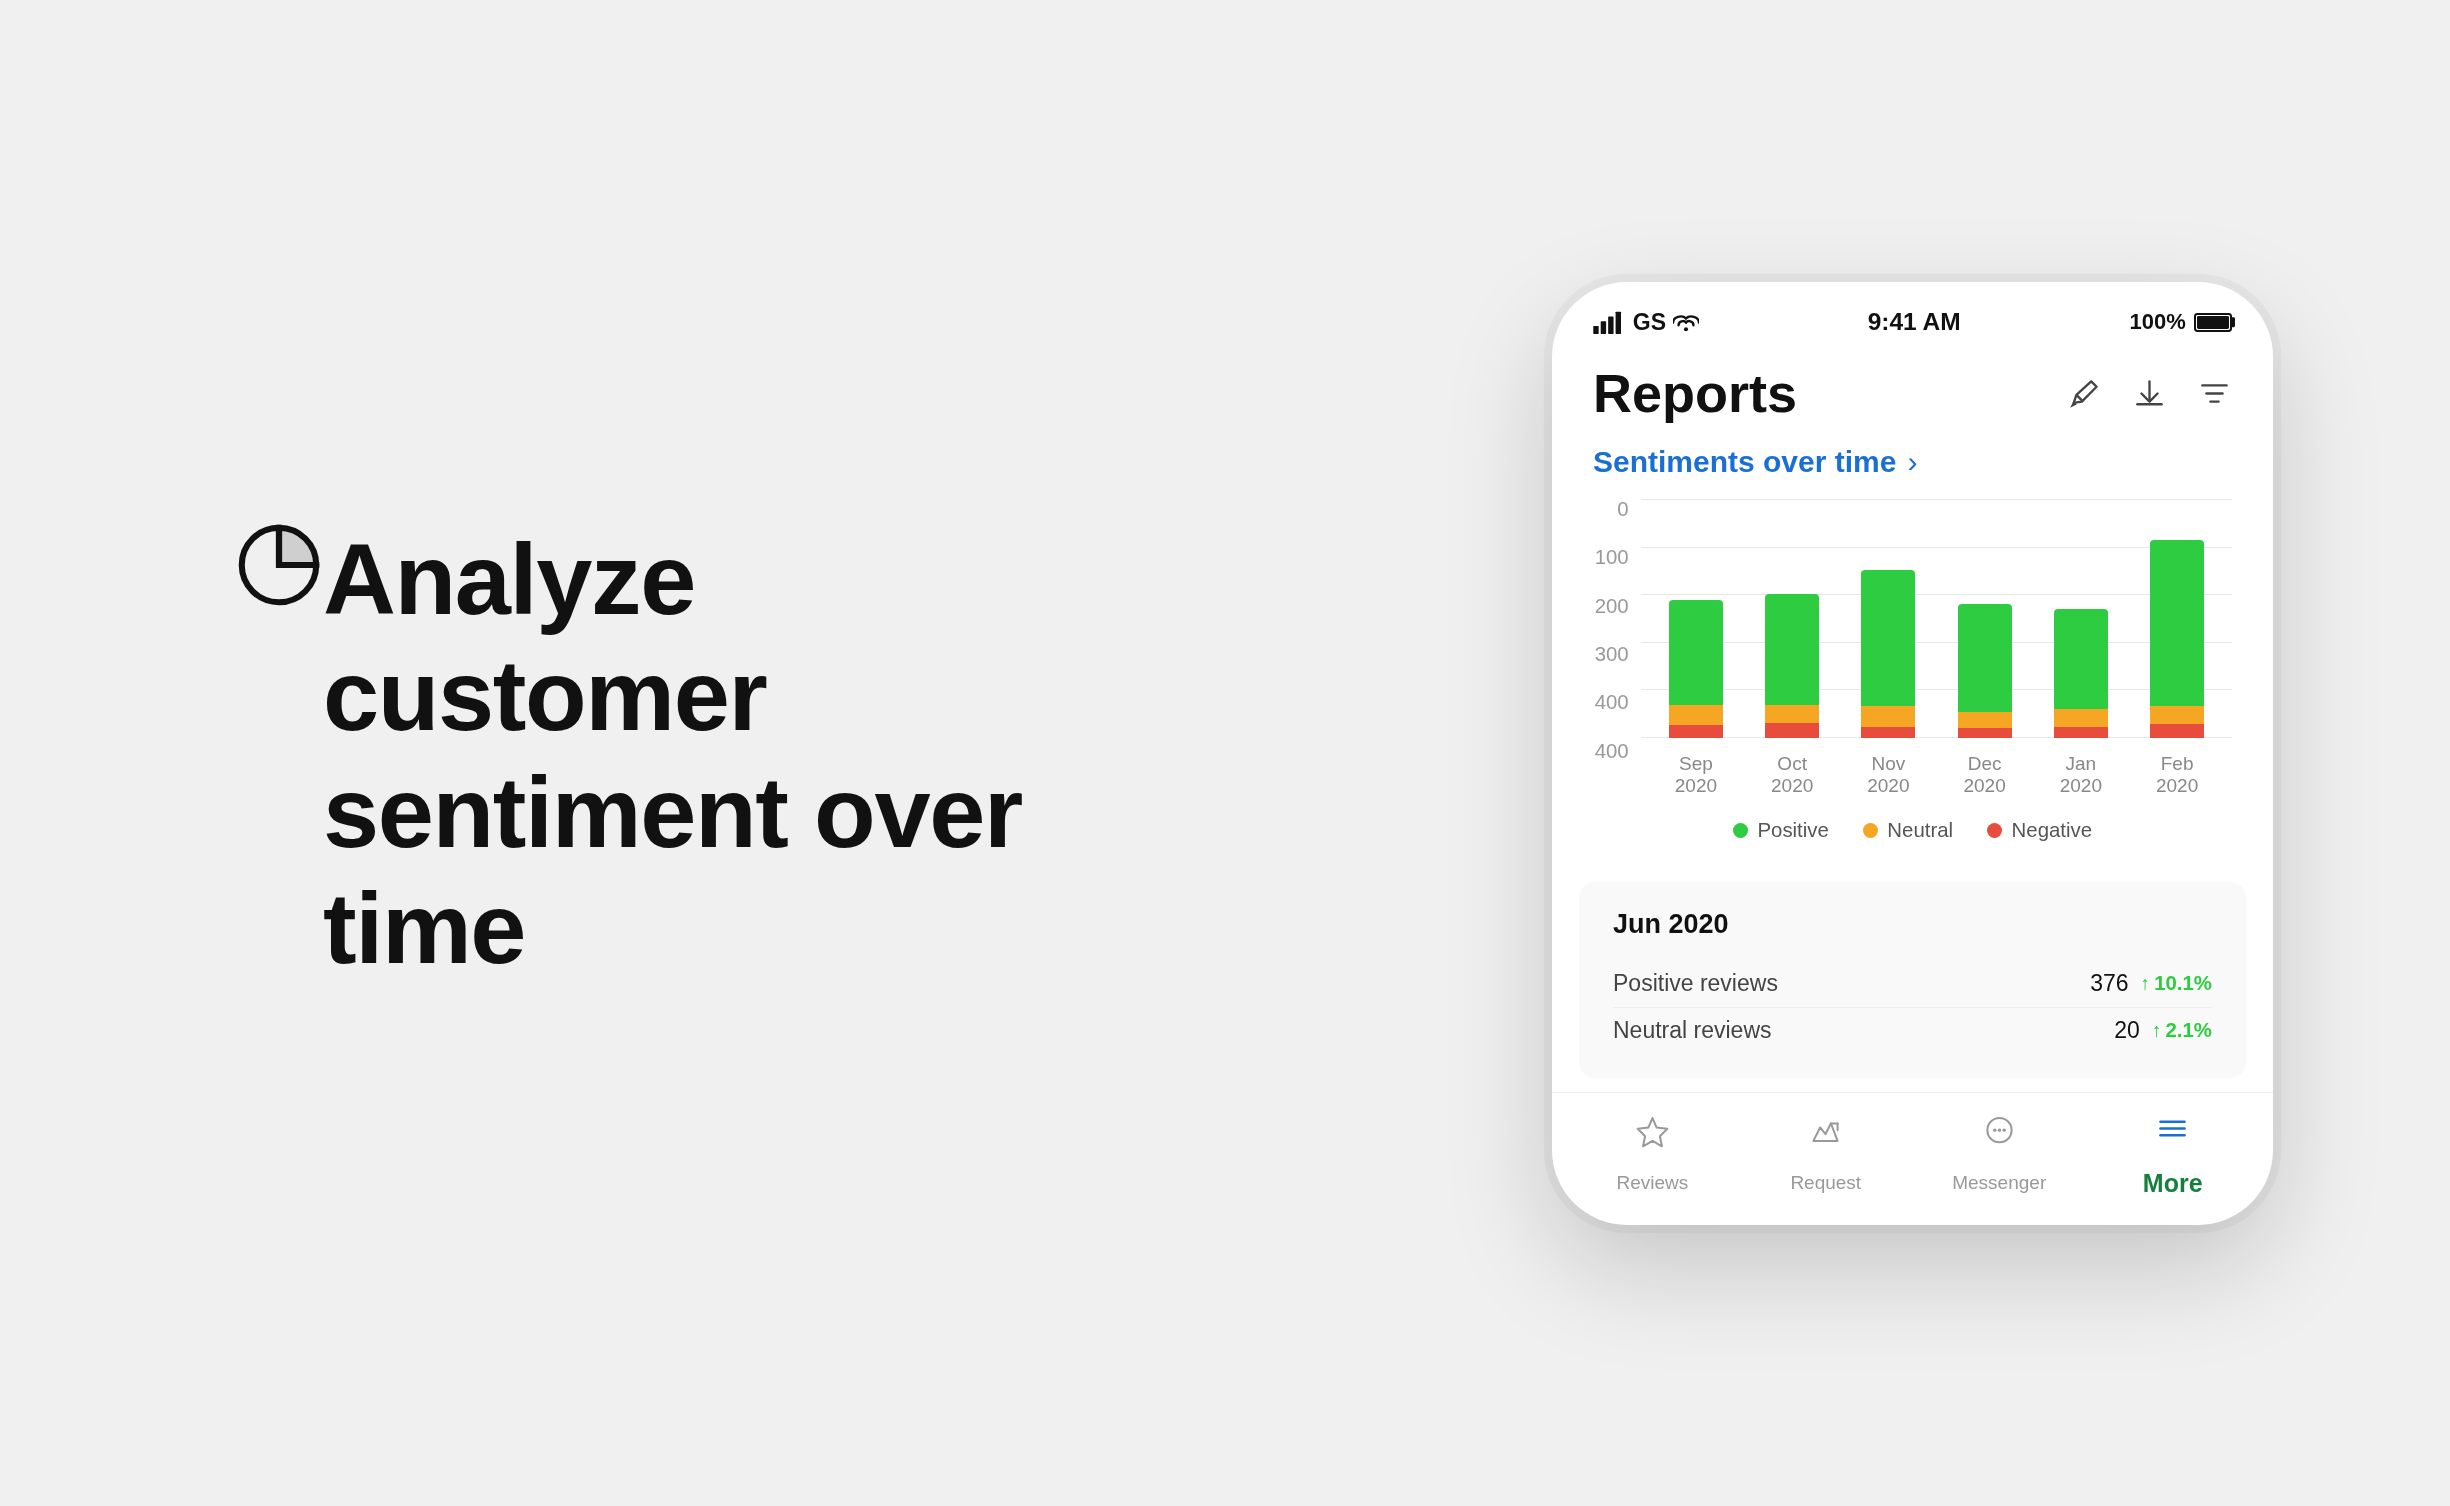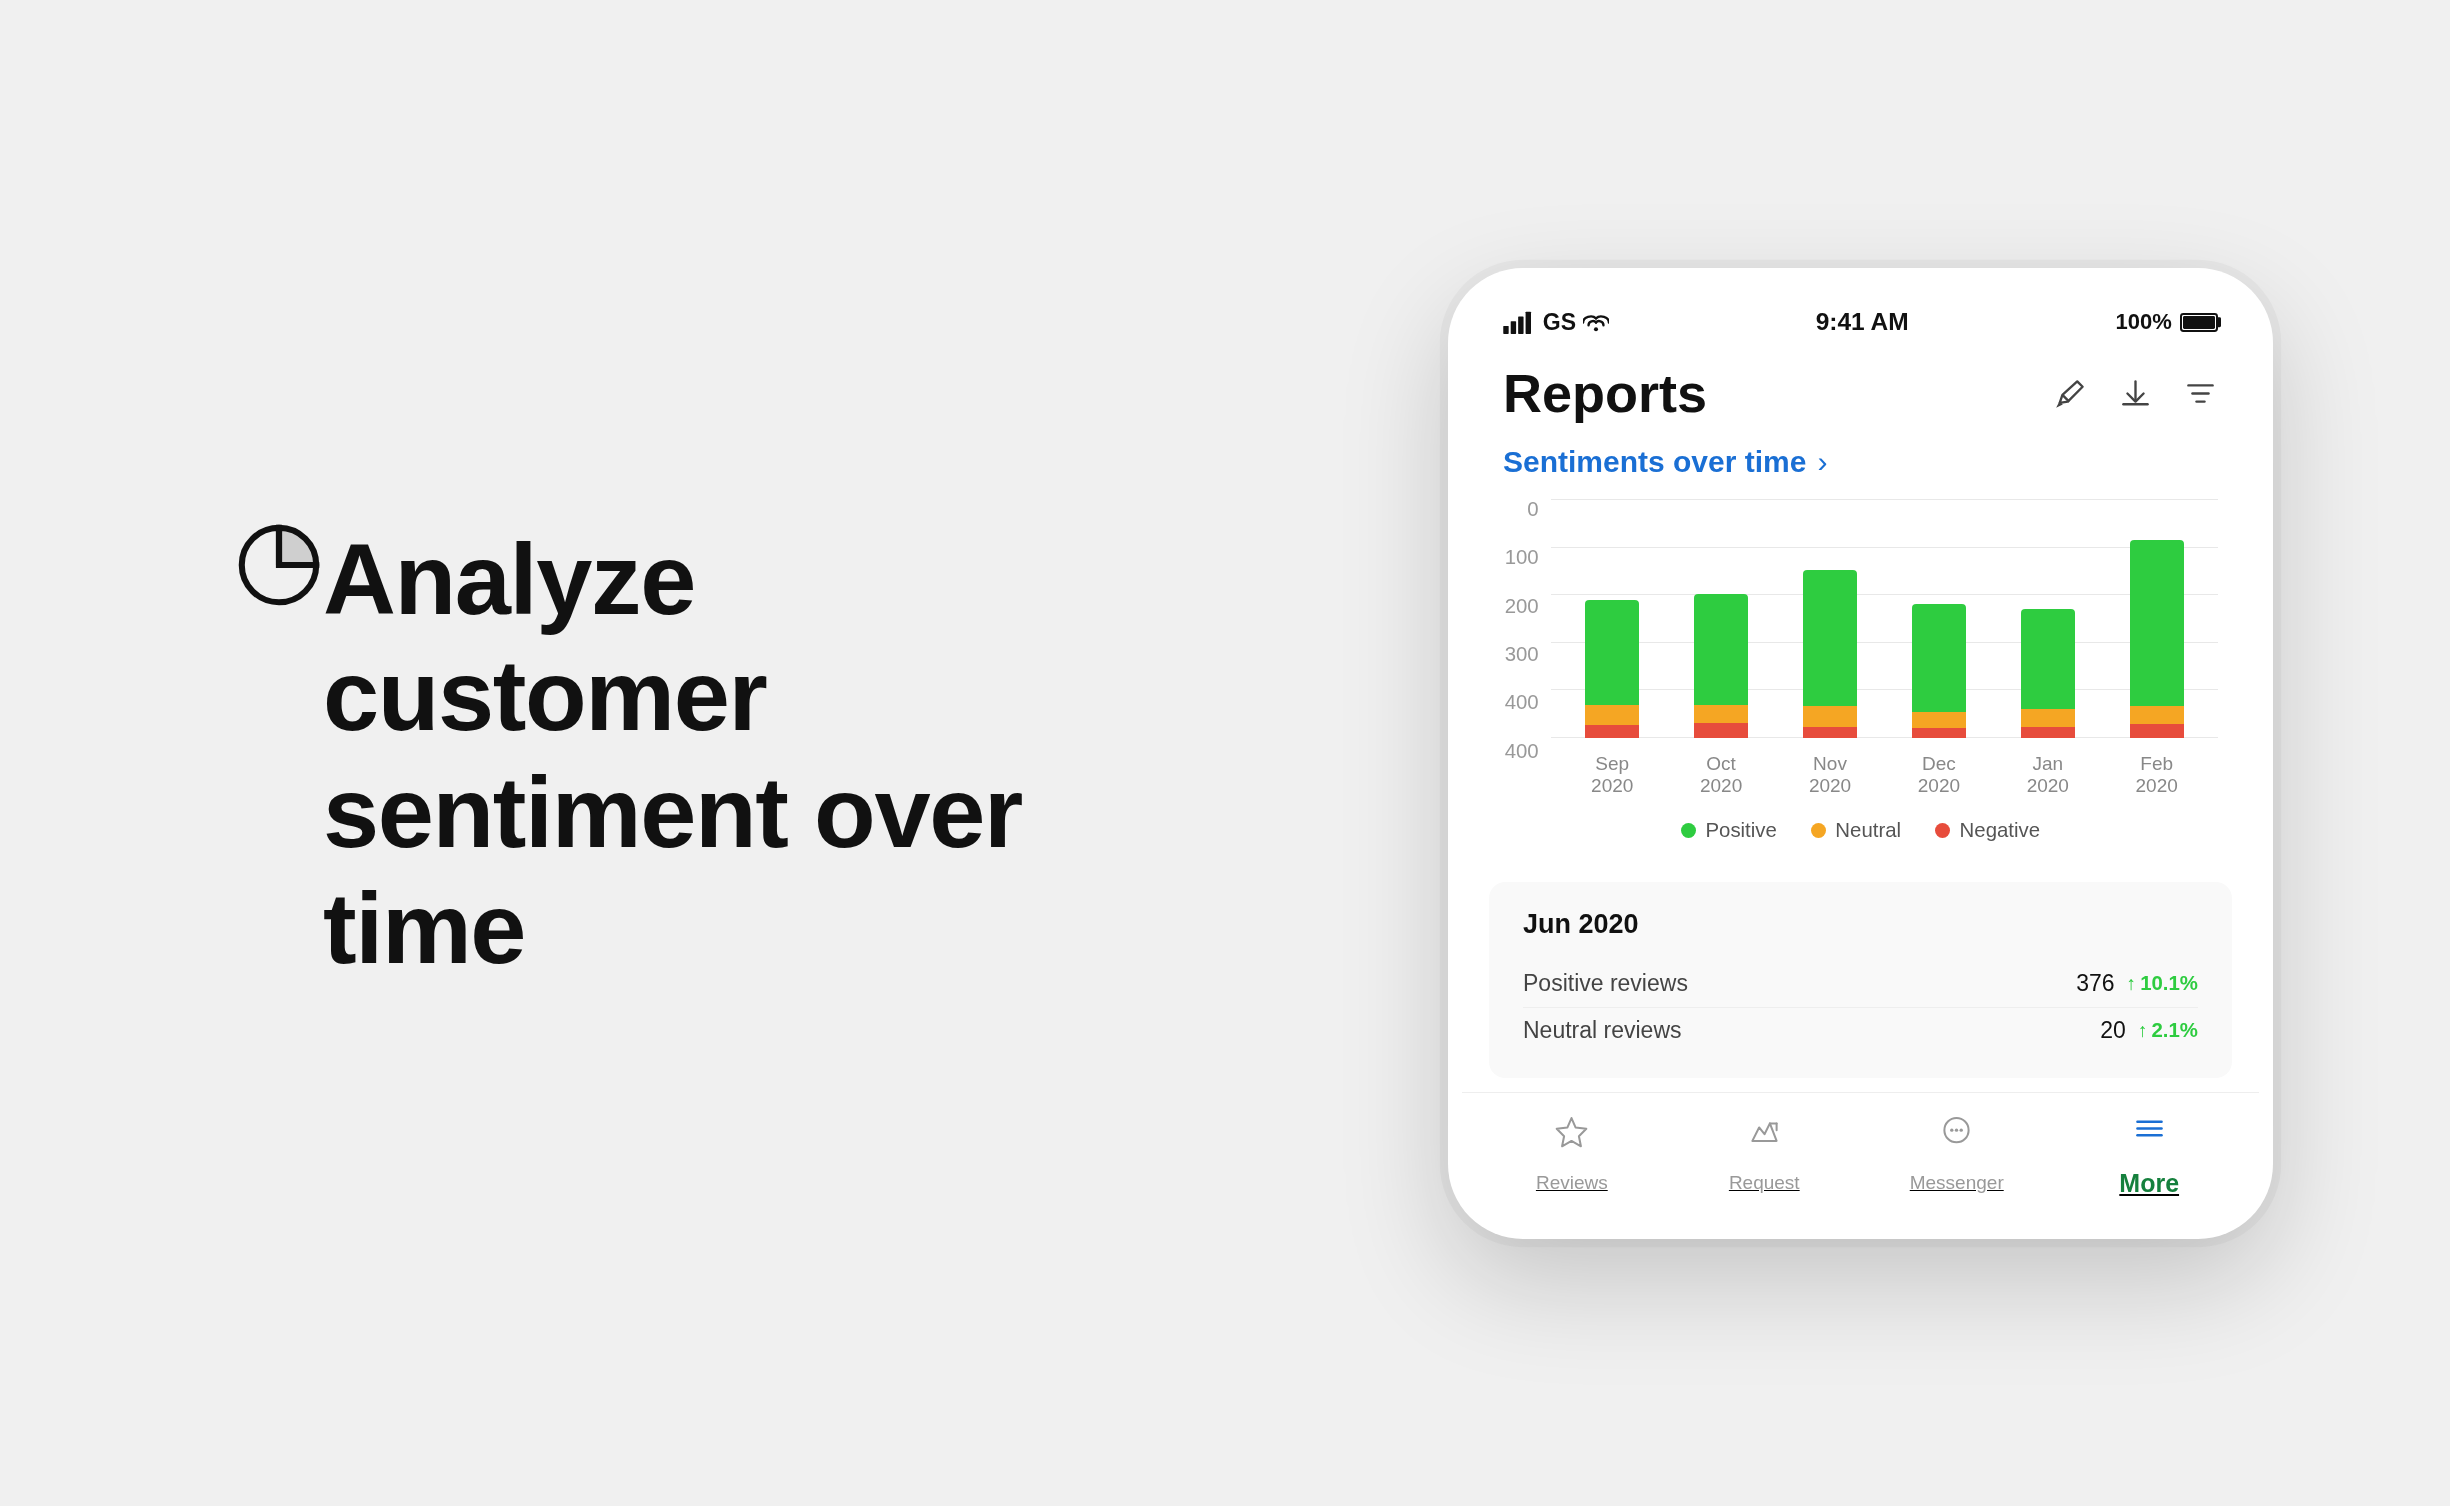--- a/index.html
+++ b/index.html
@@ -52,26 +52,26 @@
 
     
     .right-side {
       display: flex;
       align-items: center;
       justify-content: flex-end;
       flex: 1;
     }
 
     .phone-frame {
-      width: 825px;
+      width: 721px;
       background: #fff;
       border-radius: 75px;
       box-shadow: 0 41px 109px rgba(0,0,0,0.18), 0 0 0 8.2px #e8e8e8;
       overflow: hidden;
-      padding: 14px;
+      padding: 0;
       position: relative;
     }
 
     
     .status-bar {
       display: flex;
       align-items: center;
       justify-content: space-between;
       padding: 26px 41px 12.3px;
       font-size: 23px;
@@ -367,21 +367,20 @@
       border-top: 0.7px solid #eee;
       margin-top: 13.6px;
     }
 
     .nav-item {
       display: flex;
       flex-direction: column;
       align-items: center;
       gap: 23px;
       flex: 1;
-      text-decoration: underline;
     }
 
     .nav-icon {
       width: 35px;
       height: 35px;
     }
 
     .nav-label {
       font-size: 19px;
       color: #999;

